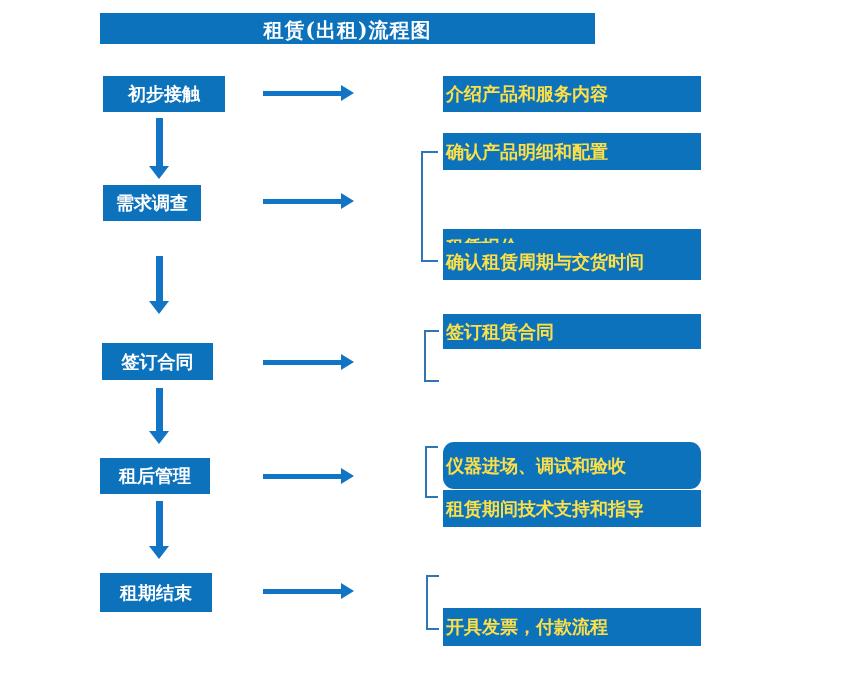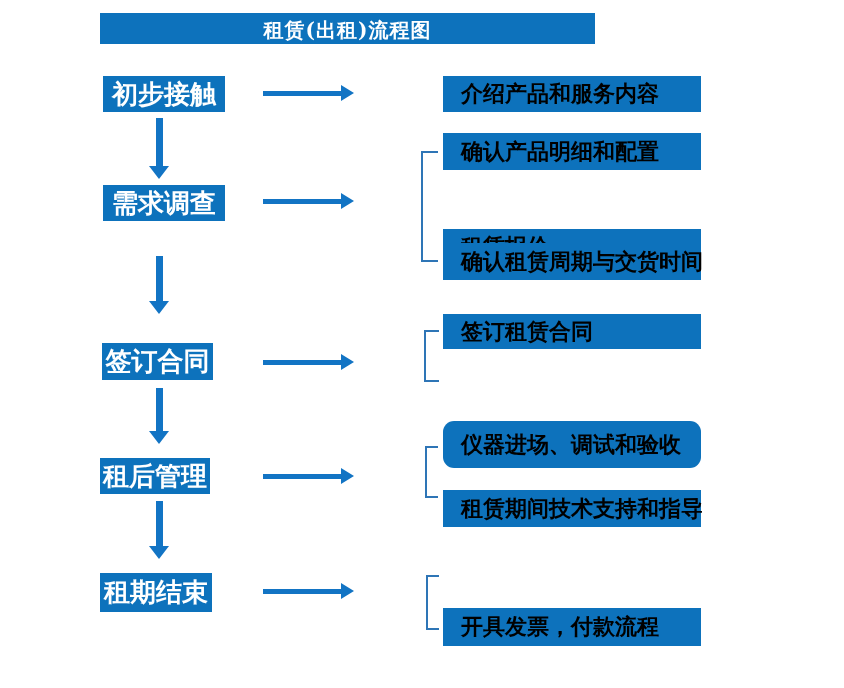--- a/index.html
+++ b/index.html
@@ -25,38 +25,38 @@
     font-weight: bold;
     display: flex;
     align-items: flex-end;
     justify-content: center;
     letter-spacing: 1px;
   }
   .step-box {
     position: absolute;
     background: #0d72bc;
     color: #ffffff;
-    font-size: 26px;
+    font-size: 18px;
     font-weight: bold;
     display: flex;
     align-items: center;
     justify-content: center;
     white-space: nowrap;
   }
   .detail-box {
     position: absolute;
     left: 443px;
     width: 258px;
     background: #0d72bc;
-    color: #000000;
-    font-size: 22px;
+    color: #fde047;
+    font-size: 18px;
     font-weight: bold;
     display: flex;
     align-items: center;
-    padding-left: 18px;
+    padding-left: 3px;
     box-sizing: border-box;
     white-space: nowrap;
   }
   .h-arrow-shaft {
     position: absolute;
     left: 263px;
     width: 79px;
     height: 5px;
     background: #1274c4;
   }
@@ -93,21 +93,21 @@
 </head>
 <body>
 
 <div class="canvas">
 
   <div class="title-bar">
     <span>租赁(出租)流程图</span>
   </div>
 
   <div class="step-box" style="left:103px; top:76px;  width:122px; height:36px;">初步接触</div>
-  <div class="step-box" style="left:103px; top:185px; width:122px; height:36px;">需求调查</div>
+  <div class="step-box" style="left:103px; top:185px; width:98px; height:36px;">需求调查</div>
   <div class="step-box" style="left:102px; top:343px; width:111px; height:37px;">签订合同</div>
   <div class="step-box" style="left:100px; top:458px; width:110px; height:36px;">租后管理</div>
   <div class="step-box" style="left:100px; top:573px; width:112px; height:39px;">租期结束</div>
 
   <div>
     <div class="h-arrow-shaft" style="top:91px;"></div>
     <div class="h-arrow-head" style="top:85px;"></div>
   </div>
   <div>
     <div class="h-arrow-shaft" style="top:199px;"></div>
@@ -146,17 +146,17 @@
   <div class="bracket" style="left:421px; top:151px; width:17px; height:111px;"></div>
   <div class="bracket" style="left:424px; top:330px; width:15px; height:52px;"></div>
   <div class="bracket" style="left:425px; top:446px; width:13px; height:52px;"></div>
   <div class="bracket" style="left:426px; top:575px; width:13px; height:55px;"></div>
 
   <div class="detail-box" style="top:76px;  height:36px;">介绍产品和服务内容</div>
   <div class="detail-box" style="top:133px; height:37px;">确认产品明细和配置</div>
   <div class="detail-box" style="top:185px; height:36px;margin-top:44px;">租赁报价</div>
   <div class="detail-box" style="top:243px; height:37px;">确认租赁周期与交货时间</div>
   <div class="detail-box" style="top:314px; height:35px;">签订租赁合同</div>
-  <div class="detail-box" style="top:421px; height:47px;border-radius:11px;">仪器进场、调试和验收</div>
+  <div class="detail-box" style="top:442px; height:47px;border-radius:11px;">仪器进场、调试和验收</div>
   <div class="detail-box" style="top:490px; height:37px;text-align:center;">租赁期间技术支持和指导</div>
   <div class="detail-box" style="top:608px; height:38px;">开具发票，付款流程</div>
 
 </div>
 
 </body></html>

